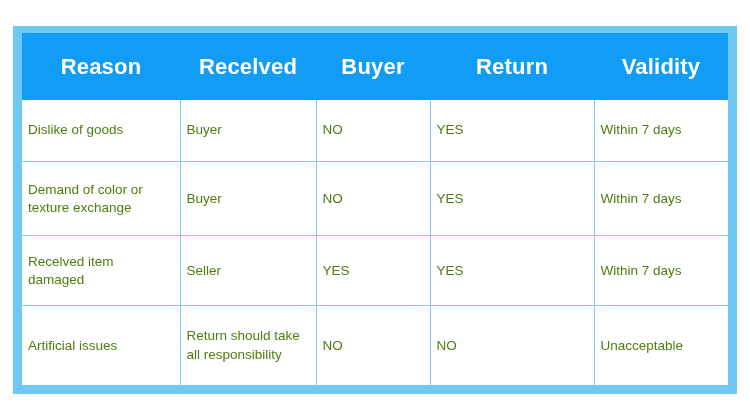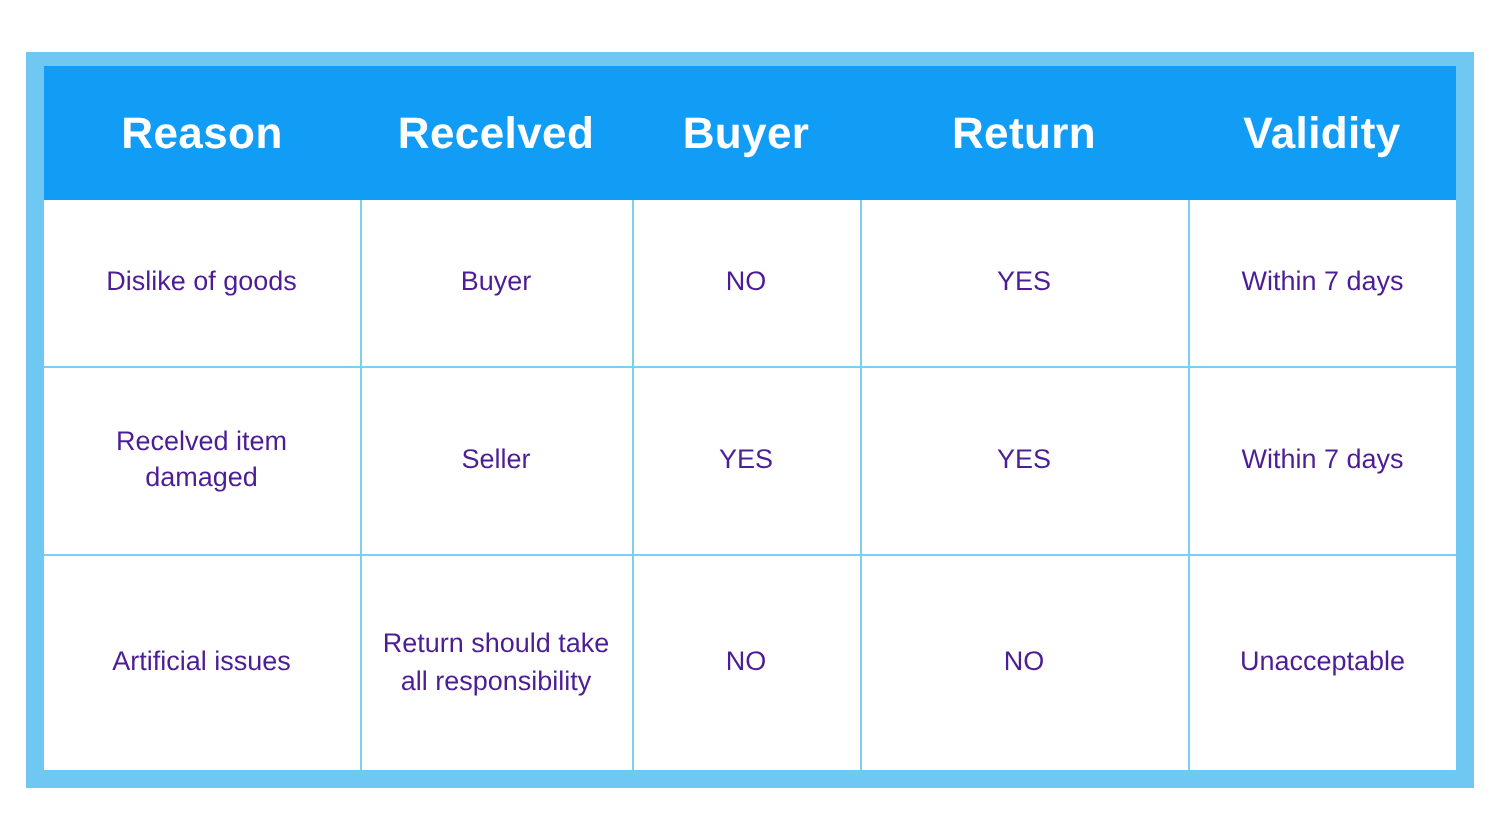--- a/index.html
+++ b/index.html
@@ -49,24 +49,23 @@
     letter-spacing: 0.2px;
     height: 67px;
     padding: 0 4px;
     text-align: center;
     vertical-align: middle;
     border: none;
   }
 
   .policy-table td {
     background: #ffffff;
-    color: #4c1d95;
+    color: #4d7c0f;
     font-size: 13.5px;
     font-weight: normal;
-    text-align: center;
     vertical-align: middle;
     padding: 4px 6px;
     border: 1px solid #7ecdf2;
     line-height: 1.35;
   }
 
   
   .policy-table tbody tr td:first-child { border-left: none; }
   .policy-table tbody tr td:last-child  { border-right: none; }
   .policy-table tbody tr:first-child td { border-top: none; }
@@ -100,20 +99,27 @@
       </tr>
     </thead>
     <tbody>
       <tr class="row-h1">
         <td>Dislike of goods</td>
         <td>Buyer</td>
         <td>NO</td>
         <td>YES</td>
         <td>Within 7 days</td>
       </tr>
+      <tr class="row-h2">
+        <td>Demand of color or texture exchange</td>
+        <td>Buyer</td>
+        <td>NO</td>
+        <td>YES</td>
+        <td>Within 7 days</td>
+      </tr>
       <tr class="row-h4">
         <td>Recelved item damaged</td>
         <td>Seller</td>
         <td>YES</td>
         <td>YES</td>
         <td>Within 7 days</td>
       </tr>
       <tr class="row-h5">
         <td>Artificial issues</td>
         <td>Return should take all responsibility</td>

